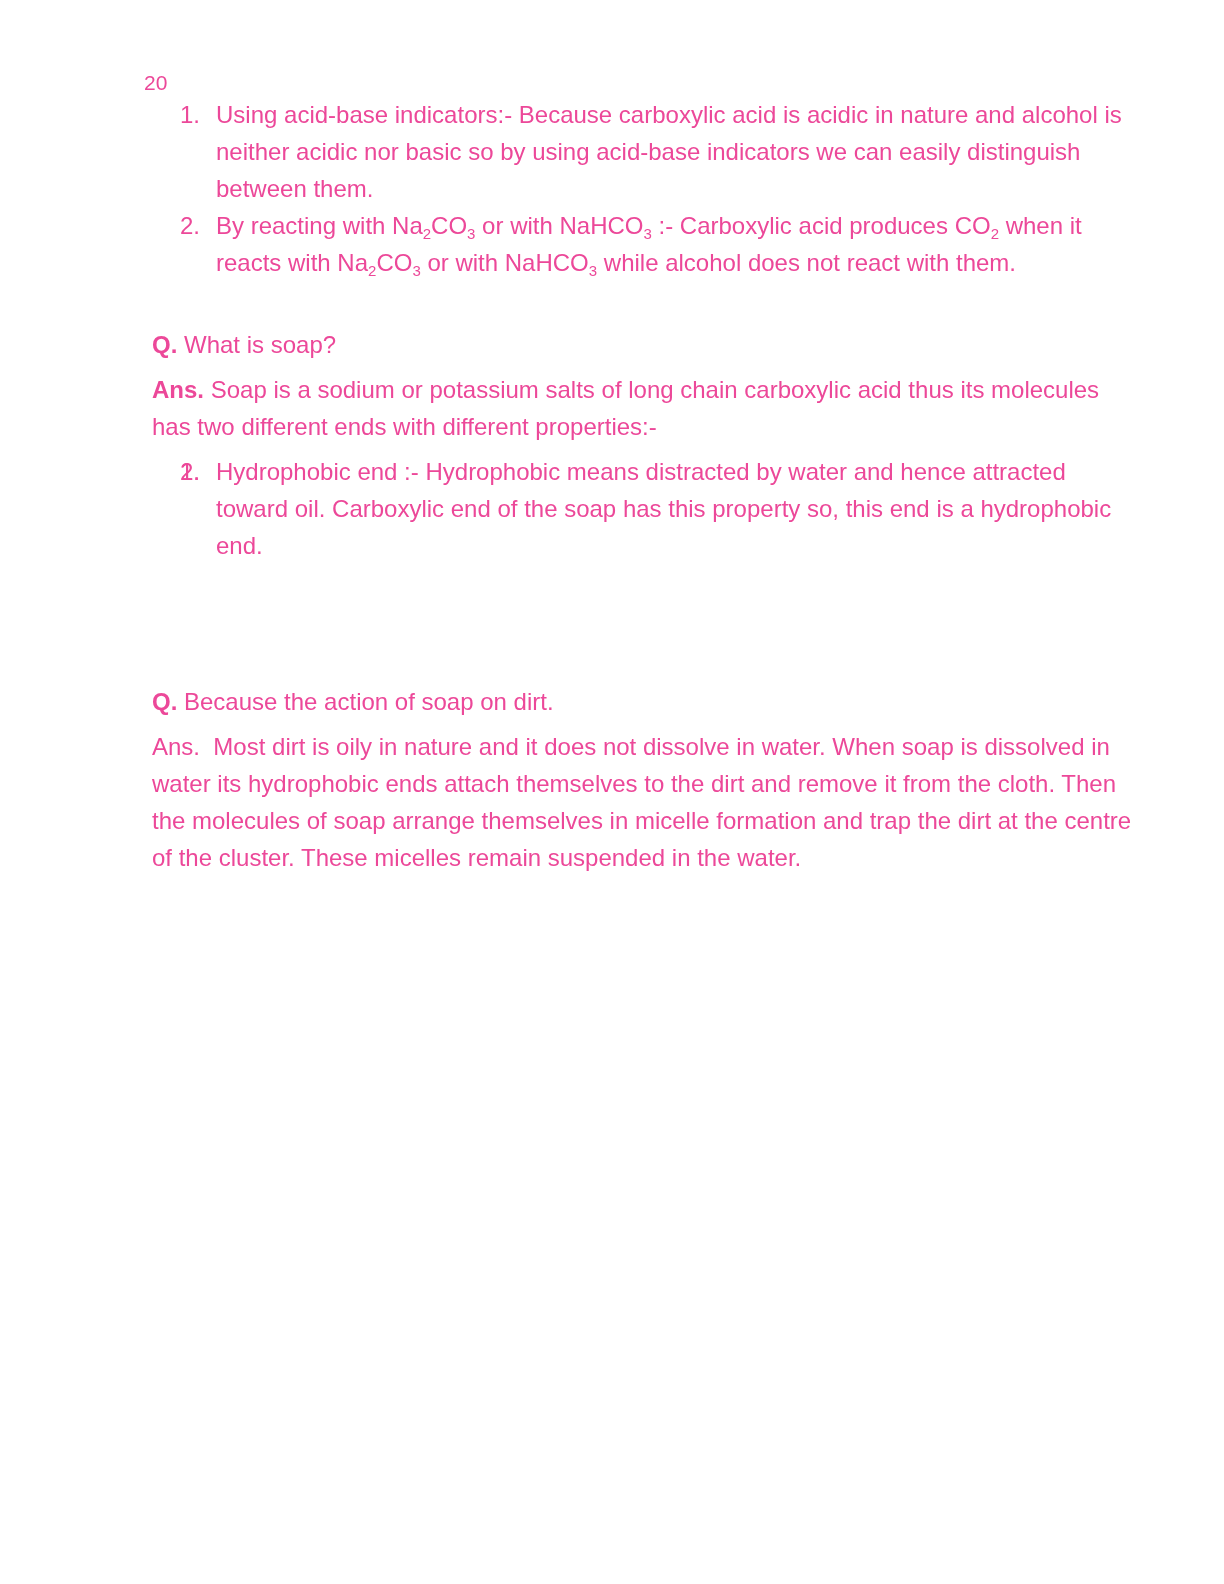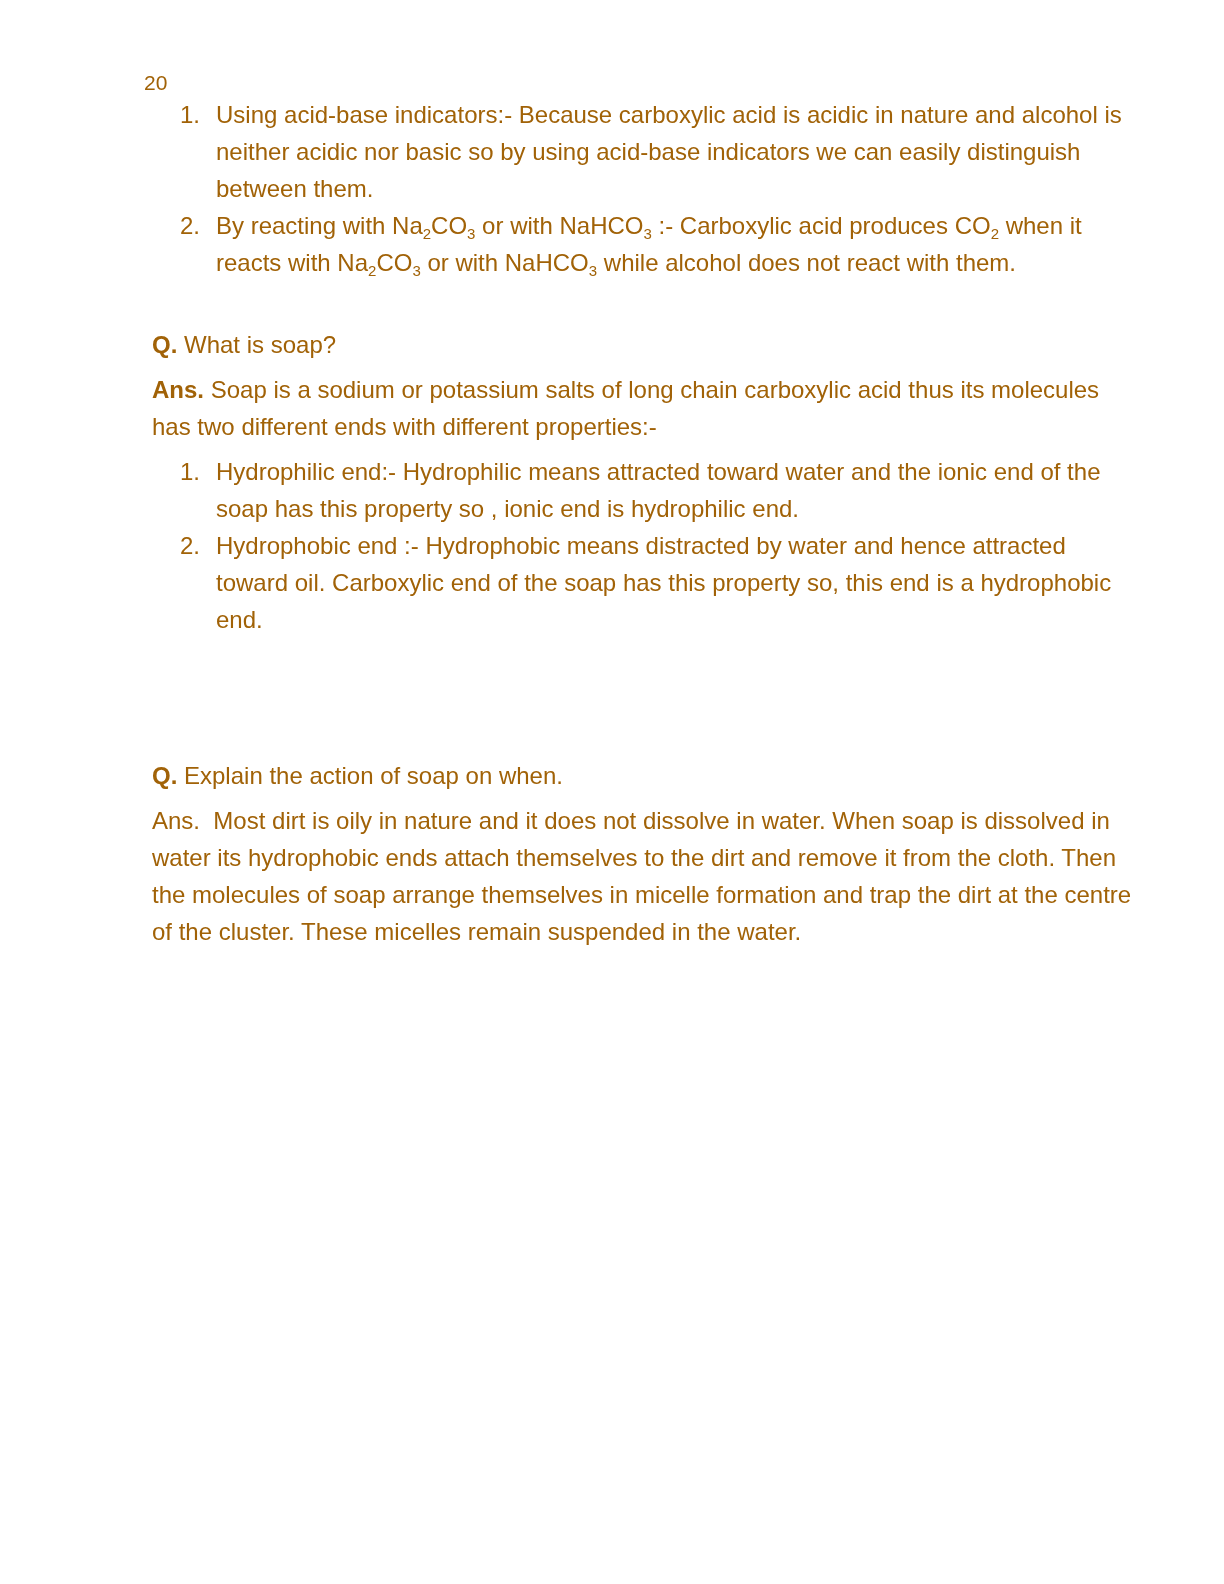--- a/index.html
+++ b/index.html
@@ -8,21 +8,21 @@
     background: #ffffff;
   }
   .page {
     position: relative;
     width: 1224px;
     height: 1584px;
     background: #ffffff;
     box-sizing: border-box;
     padding: 70px 80px 0 144px;
     font-family: "Liberation Sans", "DejaVu Sans", sans-serif;
-    color: #a16207;
+    color: #ec4899;
     overflow: hidden;
   }
   .page-header {
     font-size: 21px;
     line-height: 26px;
   }
   .body-text {
     font-size: 24px;
     line-height: 37px;
   }
@@ -69,26 +69,26 @@
     <ol class="doc-ol first-block">
       <li class="doc-li"><span class="marker">1.</span><span>Using acid-base indicators:- Because carboxylic acid is acidic in nature and alcohol is neither acidic nor basic so by using acid-base indicators we can easily distinguish between them.</span></li>
       <li class="doc-li"><span class="marker">2.</span><span><span>By reacting with Na</span><sub class="chem-sub">2</sub><span>CO</span><sub class="chem-sub">3</sub><span> or with NaHCO</span><sub class="chem-sub">3</sub><span> :- Carboxylic acid produces CO</span><sub class="chem-sub">2</sub><span> when it reacts with Na</span><sub class="chem-sub">2</sub><span>CO</span><sub class="chem-sub">3</sub><span> or with NaHCO</span><sub class="chem-sub">3</sub><span> while alcohol does not react with them.</span></span></li>
     </ol>
 
     <div class="blank-1"></div>
 
     <p class="doc-par"><strong class="qa-label">Q.</strong> <span>What is soap?</span></p>
     <p class="doc-par"><strong class="qa-label">Ans.</strong> <span>Soap is a sodium or potassium salts of long chain carboxylic acid thus its molecules has two different ends with different properties:-</span></p>
     <ol class="doc-ol">
-      <li class="doc-li"><span class="marker">1.</span><span>Hydrophilic end:- Hydrophilic means attracted toward water and the ionic end of the soap has this property so , ionic end is hydrophilic end.</span></li>
+      <li class="doc-li"><span class="marker">1.</span></li>
       <li class="doc-li"><span class="marker">2.</span><span>Hydrophobic end :- Hydrophobic means distracted by water and hence attracted toward oil. Carboxylic end of the soap has this property so, this end is a hydrophobic end.</span></li>
     </ol>
 
     <div class="blank-1"></div>
 
 
     <div class="blank-2"></div>
 
-    <p class="doc-par"><strong class="qa-label">Q.</strong> <span>Explain the action of soap on when.</span></p>
+    <p class="doc-par"><strong class="qa-label">Q.</strong> <span>Because the action of soap on dirt.</span></p>
     <p class="doc-par"><span>Ans.</span> <span>&nbsp;Most dirt is oily in nature and it does not dissolve in water. When soap is dissolved in water its hydrophobic ends attach themselves to the dirt and remove it from the cloth. Then the molecules of soap arrange themselves in micelle formation and trap the dirt at the centre of the cluster. These micelles remain suspended in the water.</span></p>
 
   </div>
 </div>
 
 </body></html>

